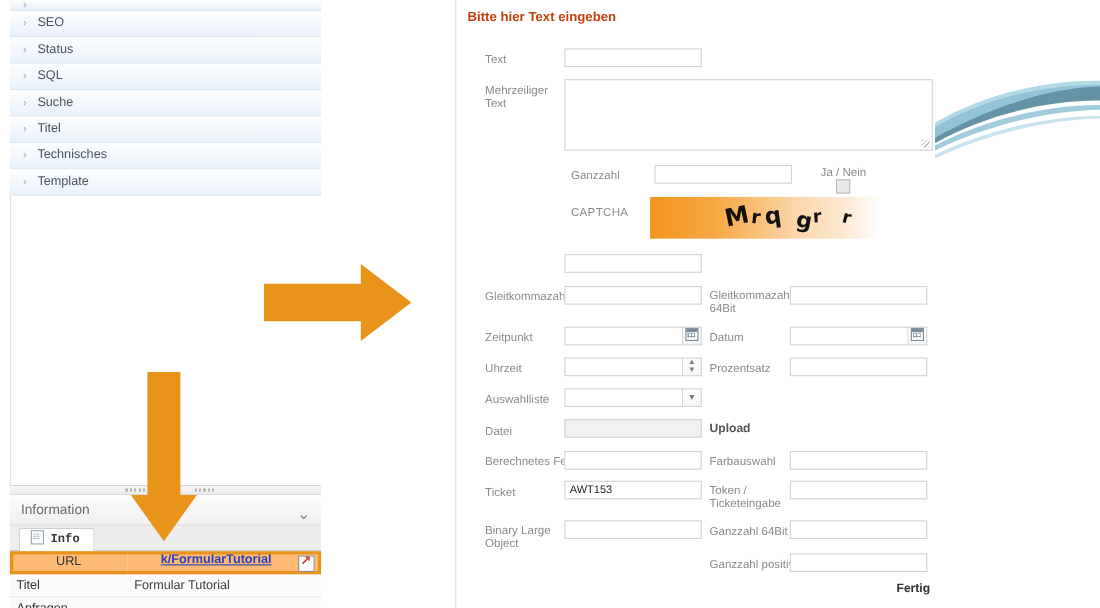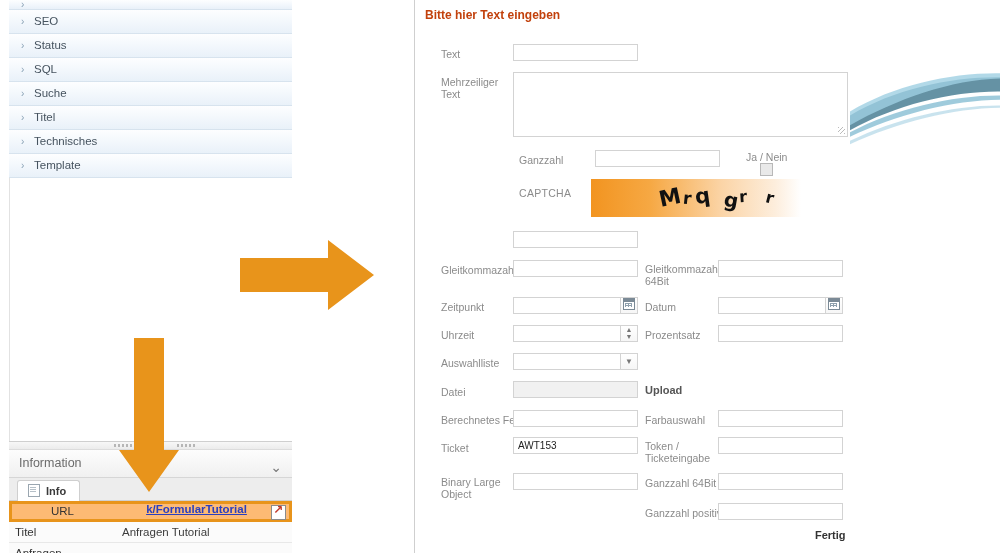--- a/index.html
+++ b/index.html
@@ -43,21 +43,21 @@
   #info-handle .d1{left:105px;} #info-handle .d2{left:168px;}
 
   #info-header{height:27px;line-height:27px;position:relative;
     background:linear-gradient(to bottom,#fdfdfd,#f0f0f0);border-bottom:1px solid #d6d6d6;}
   #info-title{padding-left:10px;font-size:12.5px;color:#6b6b6b;}
   #info-collapse{position:absolute;right:10px;top:4px;color:#7b7b7b;font-size:14px;cursor:pointer;}
 
   #info-tabs{height:22px;position:relative;background:#ededed;border-bottom:1px solid #d0d0d0;}
   .info-tab{position:absolute;left:8px;top:2px;height:20px;line-height:20px;
     padding:0 13px 0 10px;background:#fff;border:1px solid #cfcfcf;border-bottom:none;
-    border-radius:3px 3px 0 0;font-size:11px;font-weight:bold;color:#3a3a3a;cursor:pointer;}
+    border-radius:3px 3px 0 0;font-size:11px;font-weight:bold;color:#3a3a3a;cursor:pointer;font-family:Liberation Mono, monospace;}
   .tab-ico{display:inline-block;width:10px;height:11px;border:1px solid #9aa6b0;background:#fff;
     vertical-align:-2px;margin-right:6px;position:relative;}
   .tab-ico:after{content:"";position:absolute;left:1px;top:2px;width:6px;height:1px;
     box-shadow:0 0 0 0 #9aa6b0,0 2px 0 0 #b6c0c8,0 4px 0 0 #b6c0c8;background:#b6c0c8;}
 
   #info-table{width:100%;border-collapse:collapse;}
   #info-table td{height:20px;font-size:11.5px;color:#3c3c3c;padding:0 6px;border-bottom:1px solid #e8e8e8;}
   #info-table td.k{width:95px;color:#333;}
   #info-table tr.hl td{background:#fdba74;text-align:center;}
   #info-table tr.hl{outline:3px solid #e8941b;outline-offset:-3px;}
@@ -151,21 +151,21 @@
       </div>
     </div>
     <table id="info-table">
         <tbody id="info-rows">
           <tr class="hl">
             <td class="k">URL</td>
             <td><span class="ext-ico"></span><span class="url-link">k/FormularTutorial</span></td>
           </tr>
           <tr>
             <td class="k">Titel</td>
-            <td><span>Anfragen Tutorial</span></td>
+            <td><span>Formular Tutorial</span></td>
           </tr>
           <tr>
             <td class="k">Anfragen</td>
             <td><span>-</span></td>
           </tr>
         </tbody>
       </table>
   </div>
 </div>
 

